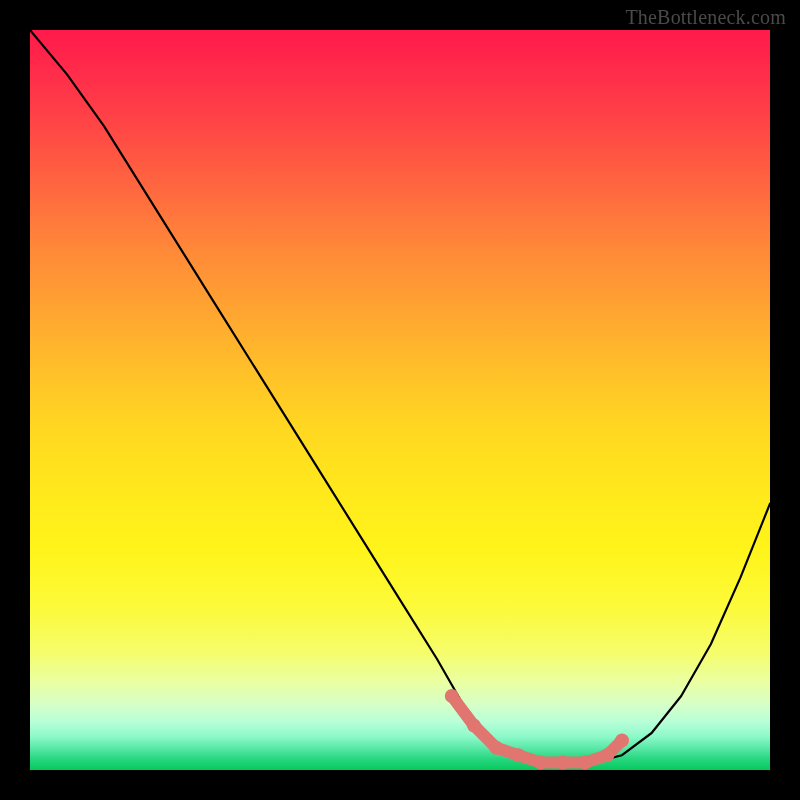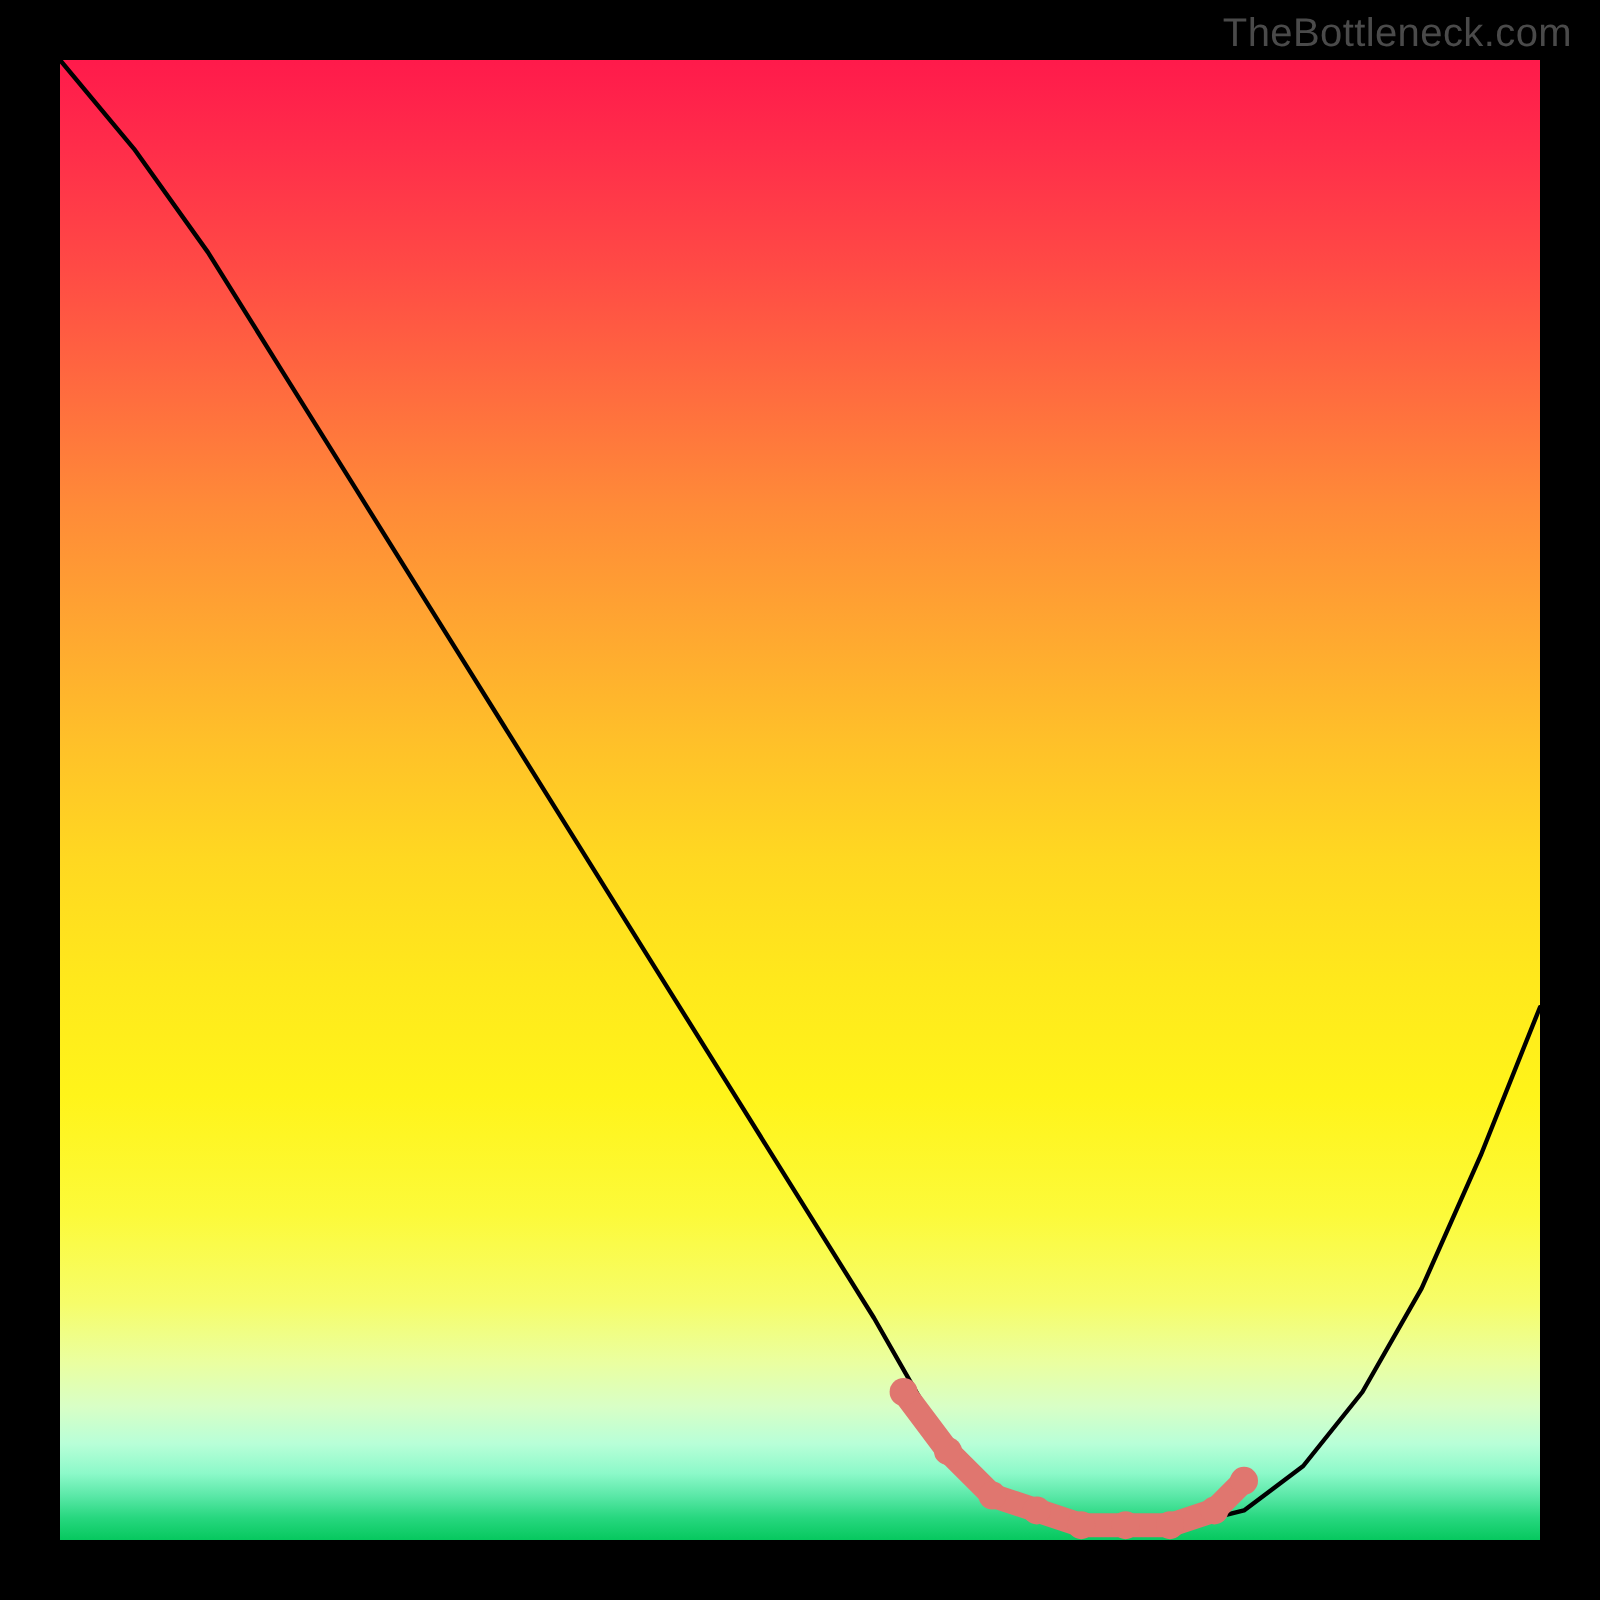--- a/index.html
+++ b/index.html
@@ -48,20 +48,21 @@
     );
   }
   .watermark {
     position: absolute;
     top: 6px;
     right: 14px;
     color: #4a4a4a;
     font-size: 20px;
     font-weight: 500;
     letter-spacing: 0.2px;
+    font-family: Liberation Serif, serif;
   }
   svg.curve {
     position: absolute;
     left: 0;
     top: 0;
     width: 740px;
     height: 740px;
   }
 </style>
 </head>

